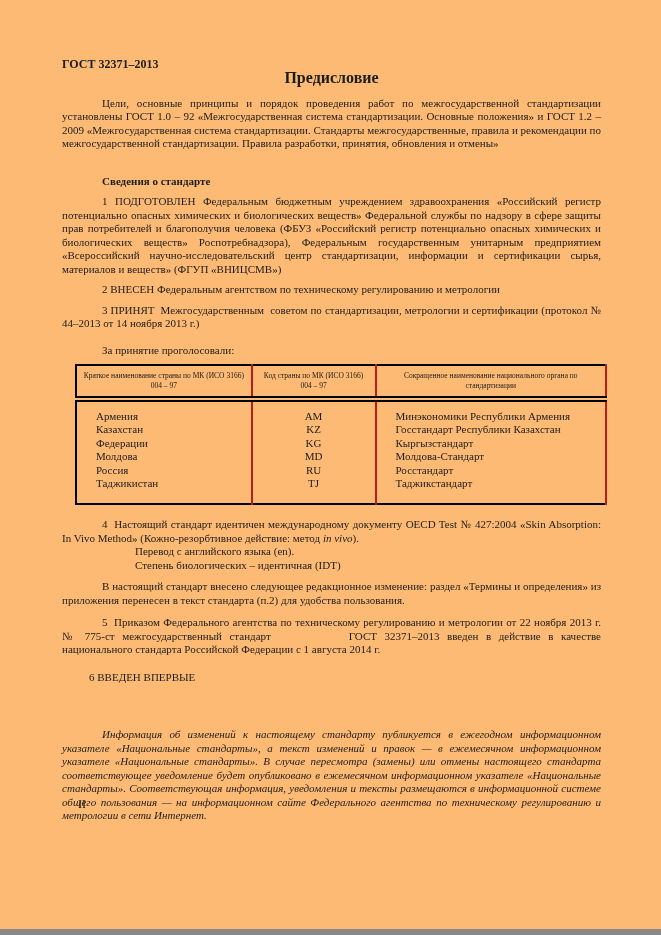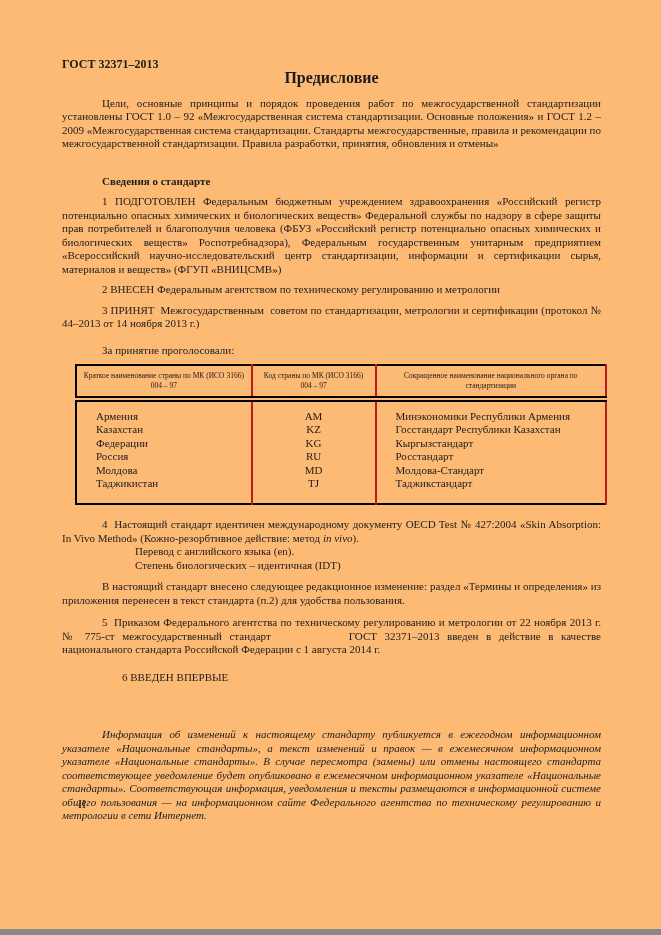--- a/index.html
+++ b/index.html
@@ -36,21 +36,21 @@
   .col-code    { width:116px; text-align:center; }
   .col-auth    { width:245px; }
   .vote-table tbody tr:first-child td { padding-top:8px; }
   .vote-table tbody tr:last-child  td { padding-bottom:13px; }
 
   .item4 { margin-top:13px; }
   .sub-line { margin-left:73px; }
   .item4-note { margin-top:8px; }
   .item5 { margin-top:9px; }
   .gap5 { display:inline-block; width:78px; }
-  .item6 { margin-left:60px; margin-top:14px; }
+  .item6 { margin-left:27px; margin-top:14px; }
   .notice { font-style:italic; text-align:justify; text-indent:40px; margin-top:44px; }
   .page-num { position:absolute; left:78px; top:798px; font-size:12px; }
   .it { font-style:italic; }
 </style>
 </head>
 <body>
 
 <div class="page">
 
   <p class="doc-code">ГОСТ 32371–2013</p>
@@ -87,28 +87,28 @@
         <td class="col-country">Казахстан</td>
         <td class="col-code">KZ</td>
         <td class="col-auth">Госстандарт Республики Казахстан</td>
       </tr>
       <tr>
         <td class="col-country">Федерации</td>
         <td class="col-code">KG</td>
         <td class="col-auth">Кыргызстандарт</td>
       </tr>
       <tr>
+        <td class="col-country">Молдова</td>
+        <td class="col-code">MD</td>
+        <td class="col-auth">Молдова-Стандарт</td>
+      </tr>
+      <tr>
         <td class="col-country">Россия</td>
         <td class="col-code">RU</td>
         <td class="col-auth">Росстандарт</td>
-      </tr>
-      <tr>
-        <td class="col-country">Молдова</td>
-        <td class="col-code">MD</td>
-        <td class="col-auth">Молдова-Стандарт</td>
       </tr>
       <tr>
         <td class="col-country">Таджикистан</td>
         <td class="col-code">TJ</td>
         <td class="col-auth">Таджикстандарт</td>
       </tr>
     </tbody>
   </table>
 
   <p class="para item4"><span>4&nbsp; Настоящий стандарт идентичен международному документу OECD Test № 427:2004 «Skin Absorption: In Vivo Method» (Кожно-резорбтивное действие: метод </span><span class="it">in vivo</span><span>).</span></p>

